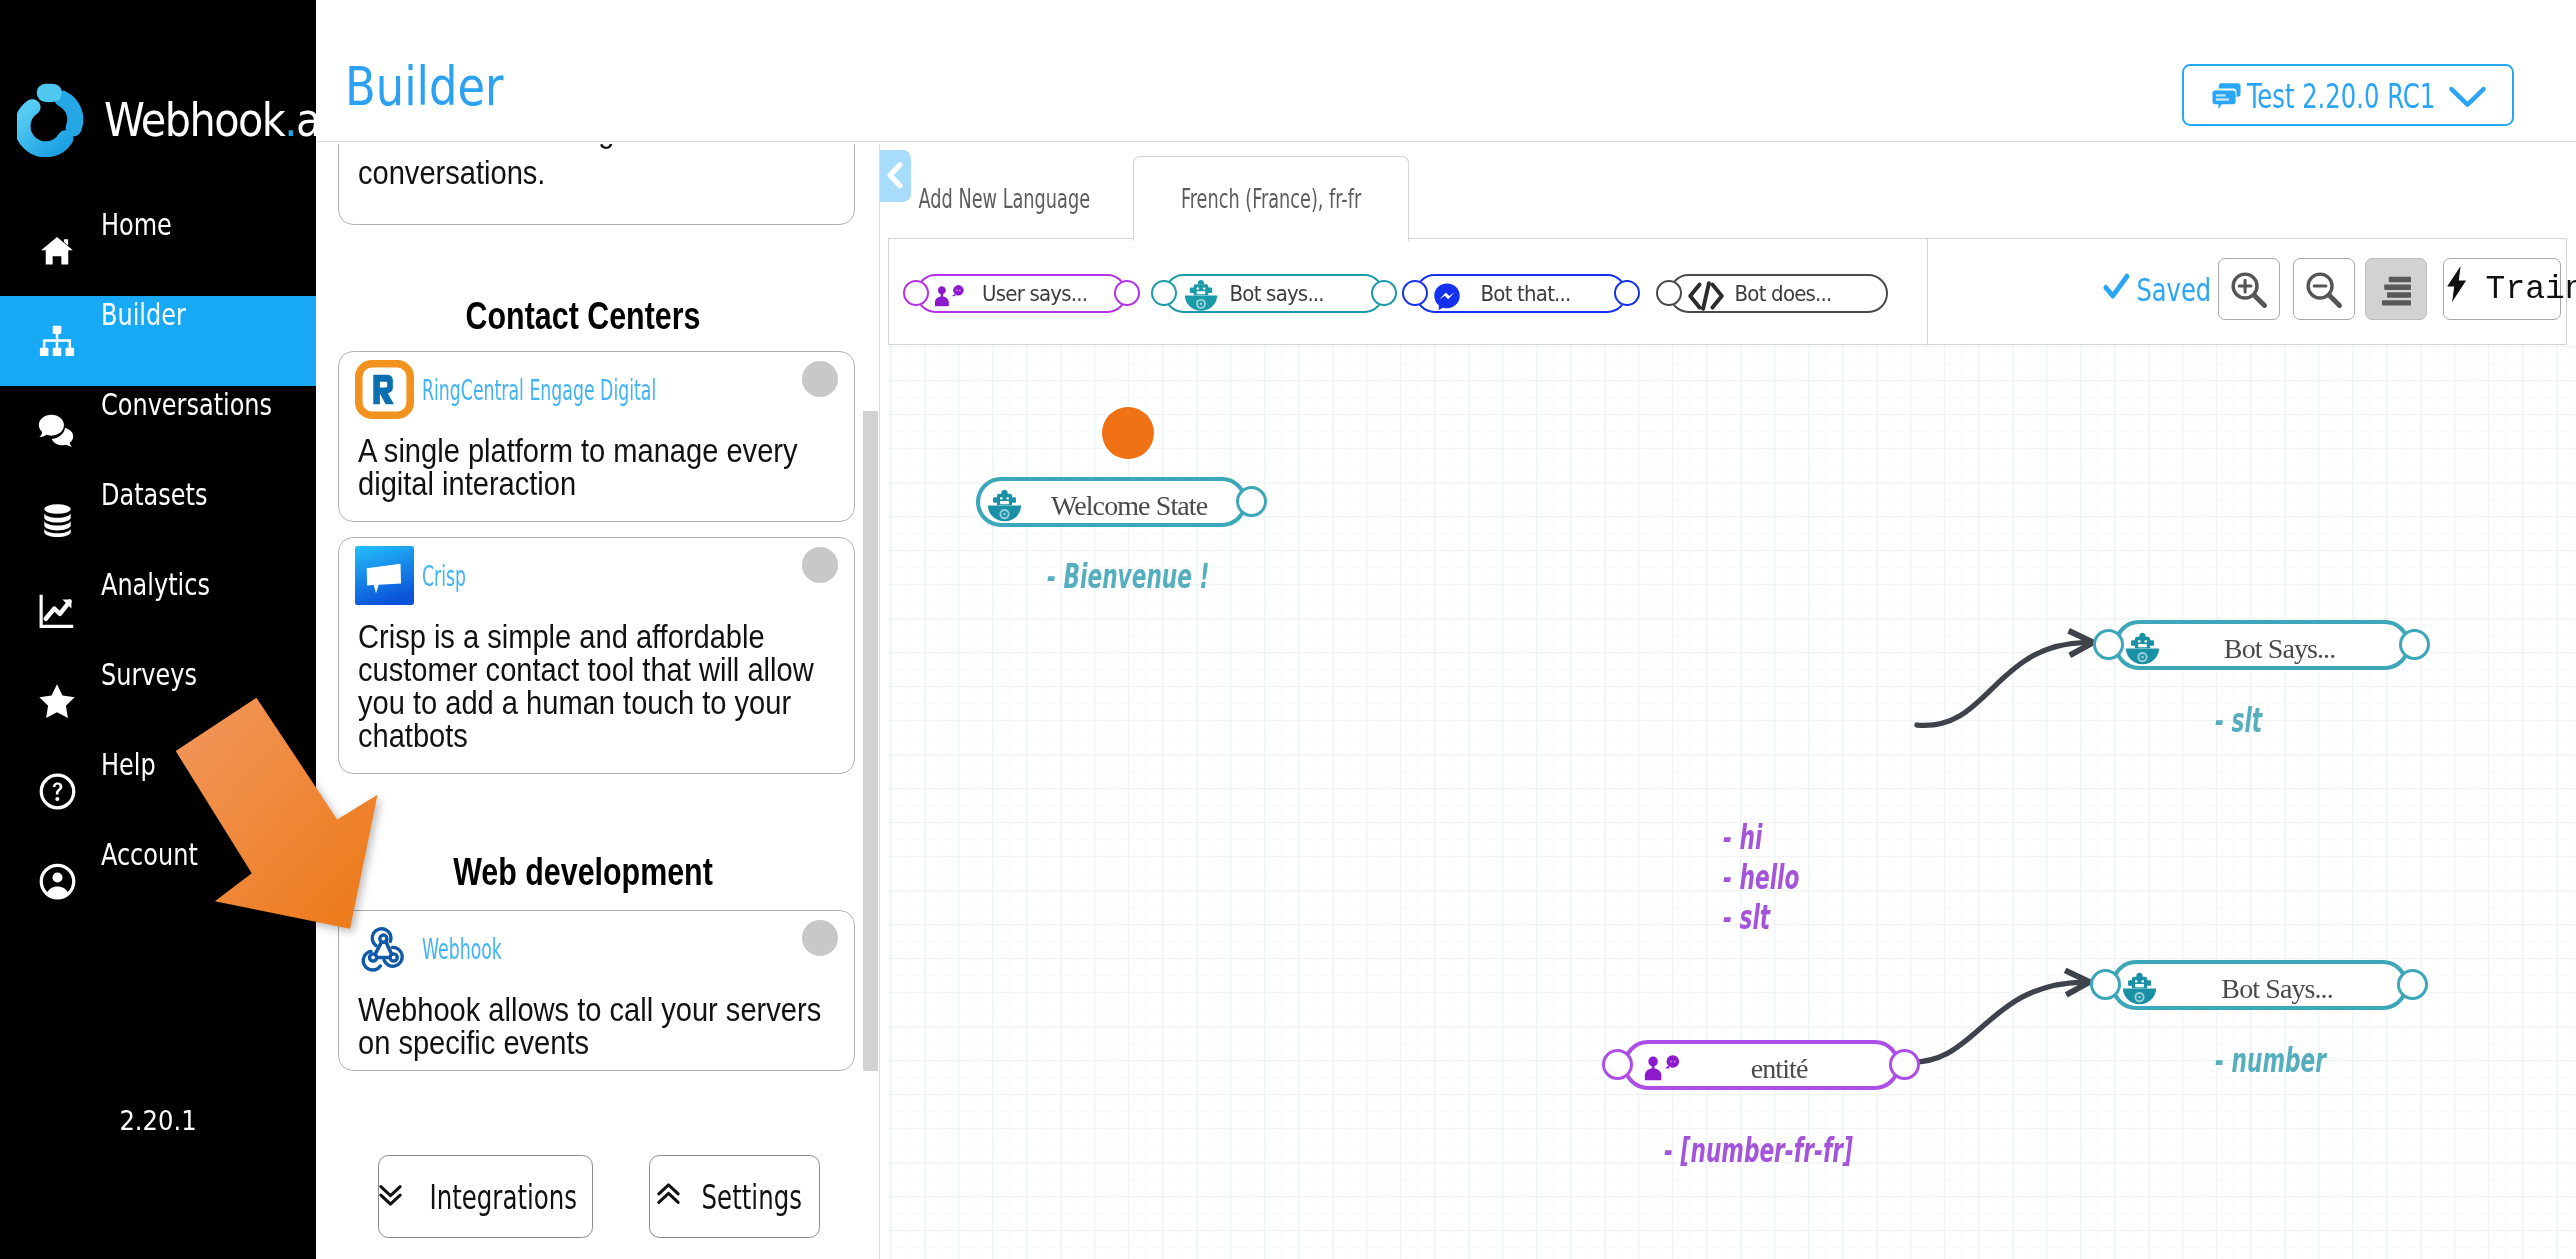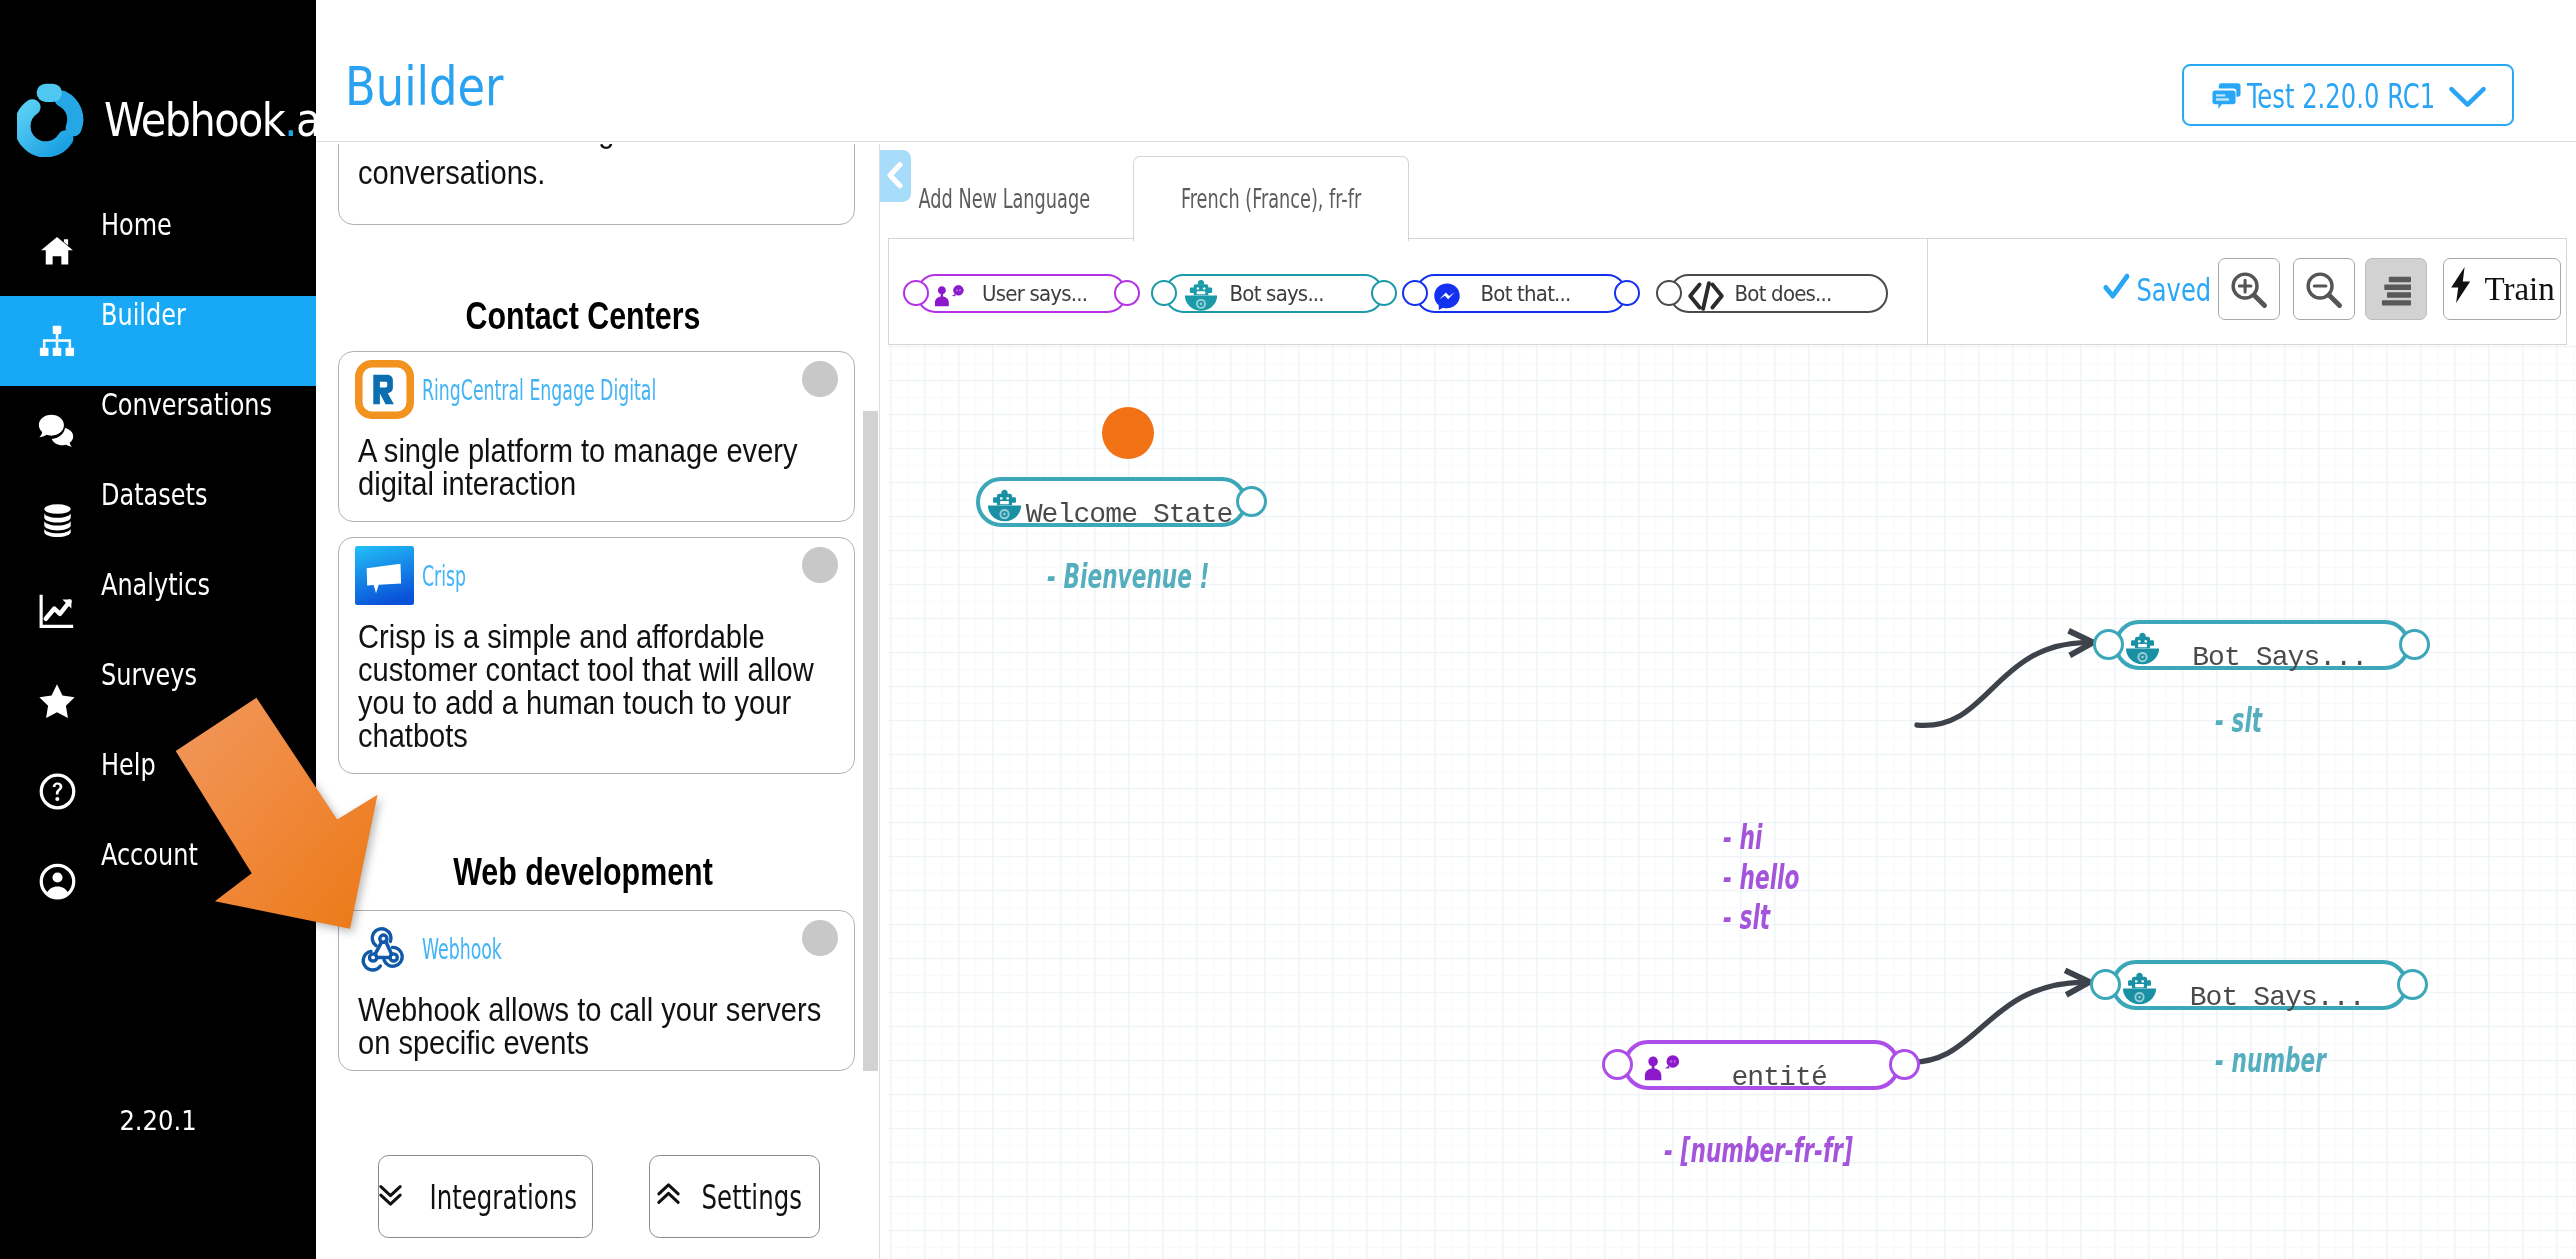--- a/index.html
+++ b/index.html
@@ -48,36 +48,36 @@
   .tb-div{position:absolute;left:1038px;top:0;width:1.8px;height:107px;background:#d4d4d4}
   .chip{position:absolute;height:39px}
   .chip .body-pill{position:absolute;left:0;top:0;height:39px;border:2.3px solid #000;border-radius:585px;display:flex;align-items:center;background:#fff;width:100%}
   .chip .dot-l,.chip .dot-r{width:26px;height:26px;border-radius:50%;background:#fff;border:2.3px solid #000;position:absolute;top:6.4px;z-index:2}
   .chip .dot-l{left:-13px}
   .chip .dot-r{right:-13px}
   .chip .lab{font-size:22px;color:#3d3d3d;font-family:"DejaVu Sans Condensed","DejaVu Sans",sans-serif;white-space:nowrap;letter-spacing:-0.8px}
   .saved{position:absolute;display:flex;align-items:center;gap:7px;color:#2aa6f7;font-size:32px;font-family:"DejaVu Sans Condensed","DejaVu Sans",sans-serif;transform:scaleX(0.84);transform-origin:left center}
   .tbtn{position:absolute;width:62px;height:62px;border:1.8px solid #a8a8a8;border-radius:7px;display:flex;align-items:center;justify-content:center;background:#fff}
   .tbtn.on{background:#d2d2d2;border-color:#bcbcbc}
-  .train-btn{position:absolute;height:62px;border:1.8px solid #a8a8a8;border-radius:7px;display:flex;align-items:center;justify-content:center;gap:10px;font-size:33px;font-family:Liberation Serif, serif;color:#111;background:#fff}
+  .train-btn{position:absolute;height:62px;border:1.8px solid #a8a8a8;border-radius:7px;display:flex;align-items:center;justify-content:flex-start;gap:16px;font-size:33px;font-family:Liberation Mono, monospace;color:#111;background:#fff}
 
   .canvas{position:absolute;left:7.6px;top:201px;right:0;bottom:0;overflow:hidden;
     background-image:
       linear-gradient(to right, #ecf2f7 1.2px, transparent 1.2px),
       linear-gradient(to bottom, #ecf2f7 1.2px, transparent 1.2px),
       linear-gradient(to right, #f6f9fb 1.2px, transparent 1.2px),
       linear-gradient(to bottom, #f6f9fb 1.2px, transparent 1.2px);
     background-size: 34px 34px, 34px 34px, 17px 17px, 17px 17px;
     background-position: 2.3px 1.2px, 2.3px 1.2px, 2.3px 1.2px, 2.3px 1.2px;
   }
   .node{position:absolute;height:50px}
   .node .pill{position:absolute;left:0;top:0;width:100%;height:50px;border:4.1px solid #000;border-radius:585px;background:#fff}
   .node .ico{position:absolute;left:4.1px;top:4.7px;width:41px;height:41px;display:flex;align-items:center;justify-content:center}
   .node .ico.user{left:13px;top:9.4px;width:45px;height:30.5px;justify-content:flex-start}
-  .node .txt{position:absolute;left:56px;right:20px;top:8px;height:50px;display:flex;align-items:center;justify-content:center;font-size:28px;color:#4a4a4a;font-family:Liberation Mono, monospace;white-space:nowrap;letter-spacing:-0.9px}
+  .node .txt{position:absolute;left:56px;right:20px;top:0;height:50px;display:flex;align-items:center;justify-content:center;font-size:28px;color:#4a4a4a;font-family:Liberation Serif, serif;white-space:nowrap;letter-spacing:-0.9px}
   .node .port{width:31px;height:31px;border-radius:50%;background:#fff;border:3.5px solid #000;position:absolute;top:5.3px;z-index:2}
   .node .port.l{left:-24.6px}
   .node .port.r{right:-24.6px}
   .nodesub{position:absolute;font-size:33px;font-style:italic;font-weight:bold;font-family:"DejaVu Sans Condensed","DejaVu Sans",sans-serif;line-height:40px;white-space:pre;transform:scaleX(0.73);transform-origin:left top}
   .startdot{position:absolute;width:52px;height:52px;border-radius:50%;background:#f07214}
 
   .annot{position:absolute;left:152px;top:662px;width:258px;height:275px;z-index:40;pointer-events:none}
 </style>
 </head>
 <body>

